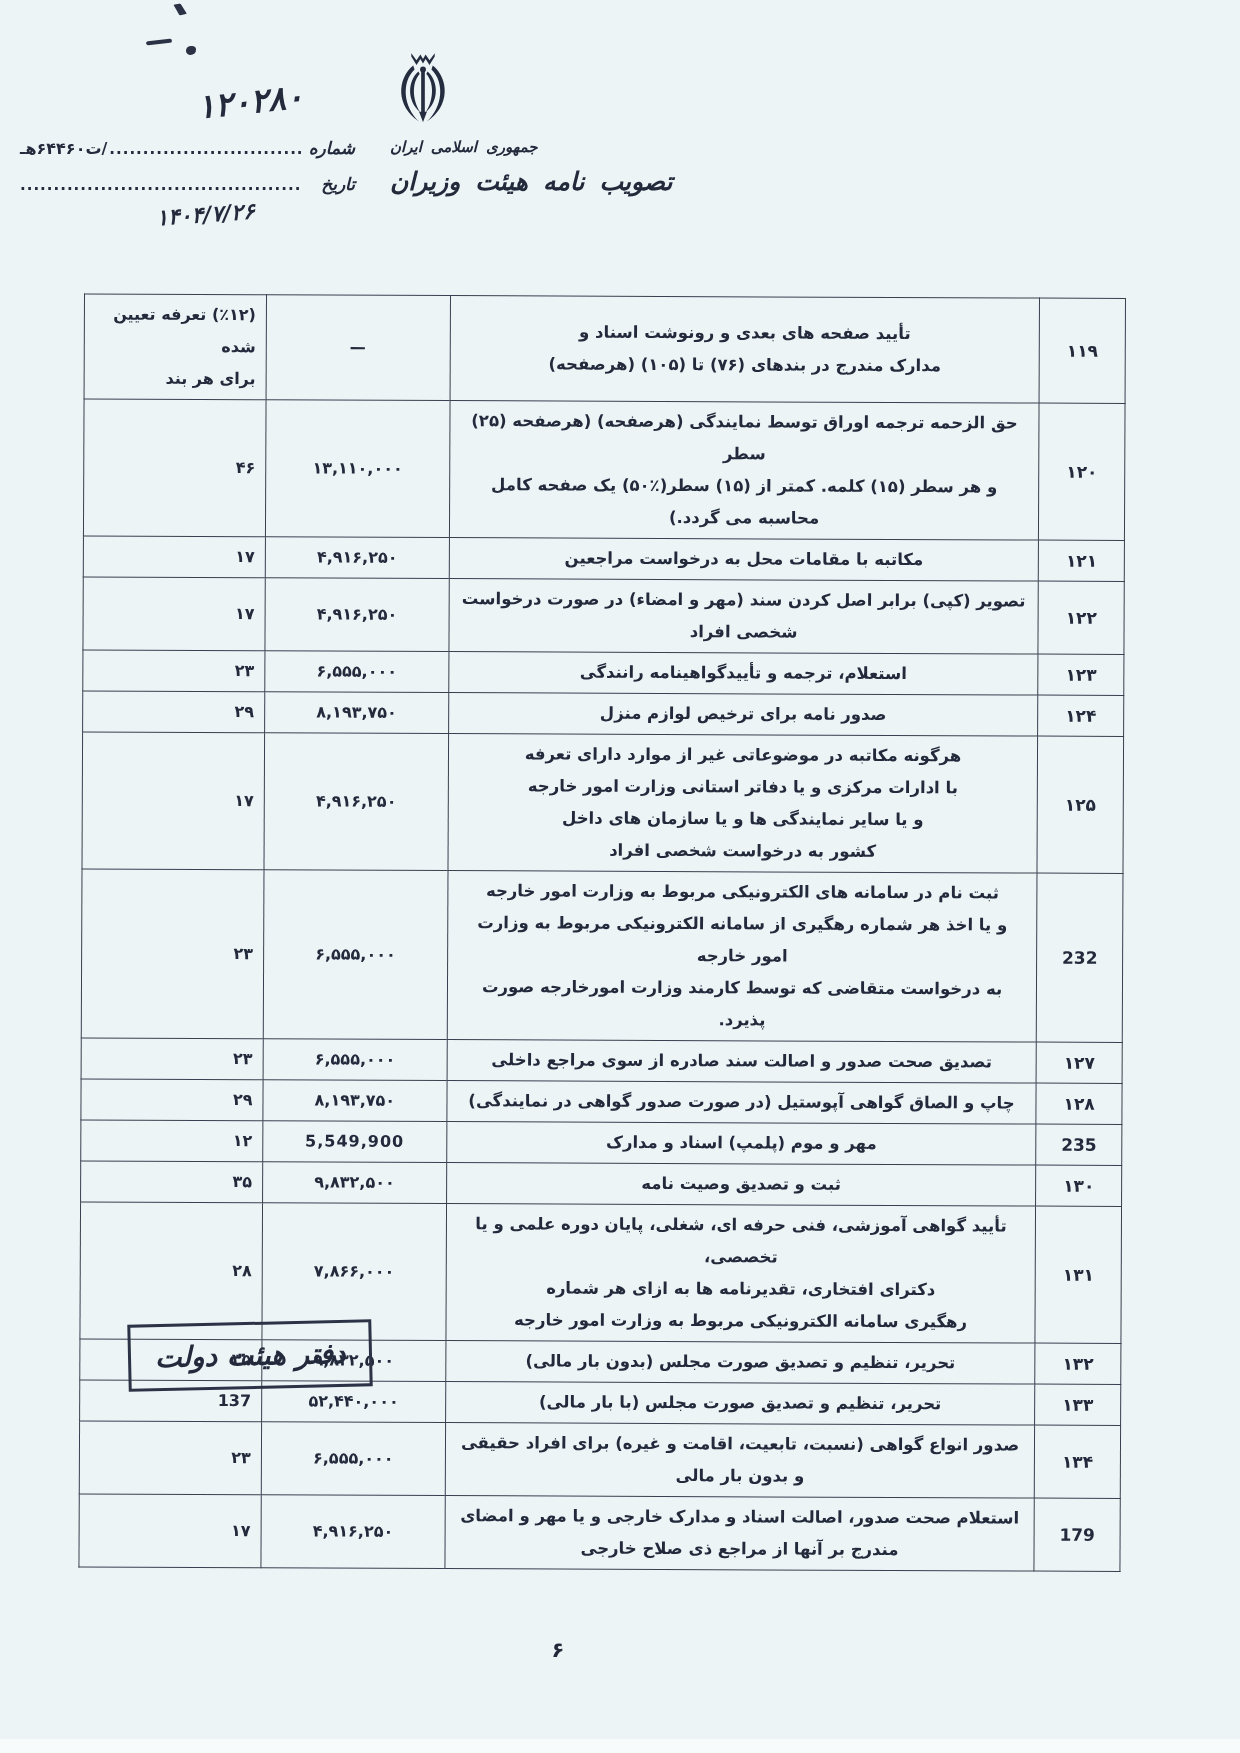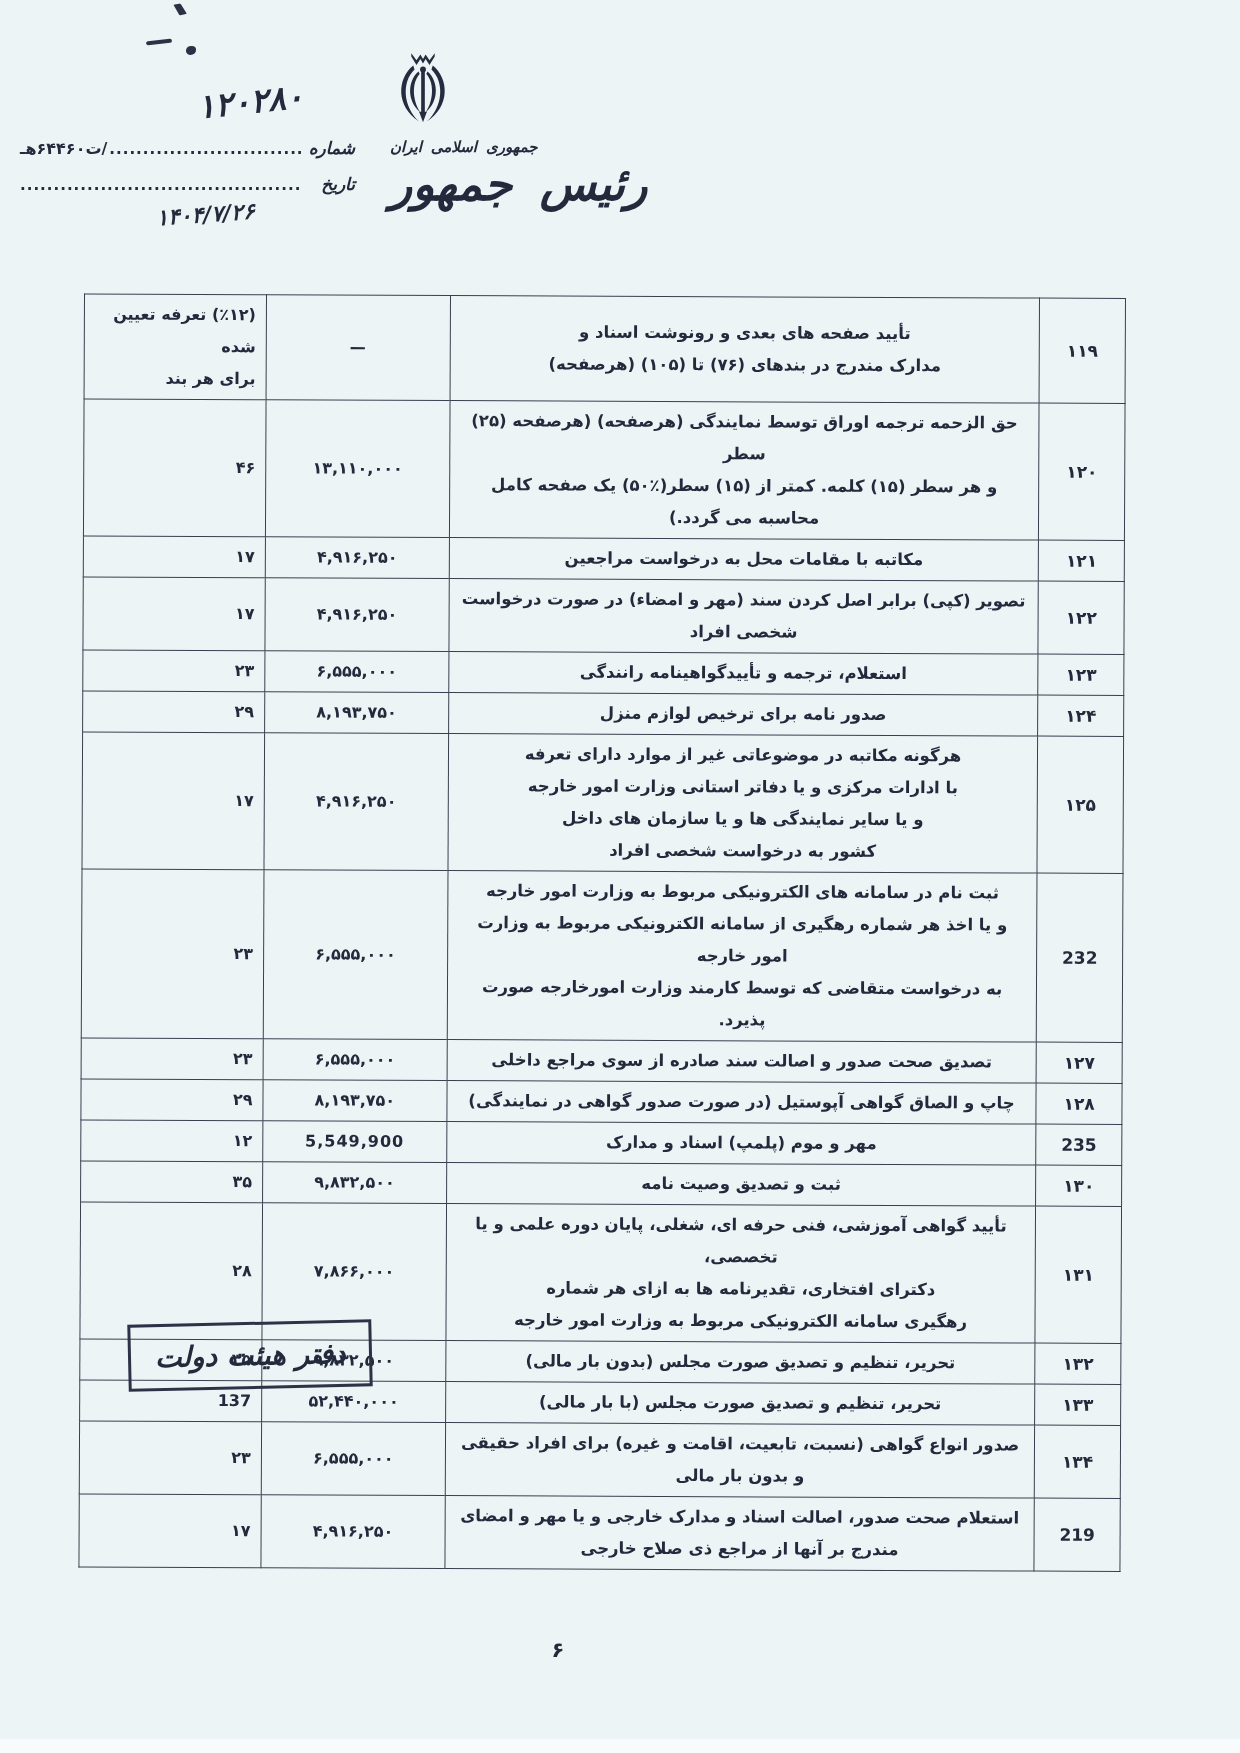--- a/index.html
+++ b/index.html
@@ -87,21 +87,21 @@
           <rect x="47.2" y="34" width="5.6" height="66"></rect>
           <path d="M50 114 L44 98 L56 98 Z"></path>
           <path d="M43 36 C27 50 24 80 46 99 C33 80 33 52 45 40 Z"></path>
           <path d="M57 36 C73 50 76 80 54 99 C67 80 67 52 55 40 Z"></path>
           <path d="M35 27 C10 47 8 90 44 113 C19 90 17 52 37 33 Z"></path>
           <path d="M65 27 C90 47 92 90 56 113 C81 90 83 52 63 33 Z"></path>
         </g>
       </svg>
     </div>
     <div class="country">جمهوری اسلامی ایران</div>
-    <div class="office-title">رئیس جمهور</div>
+    <div class="doc-type">تصویب نامه هیئت وزیران</div>
   </div>
 
   <div class="reference">
     <div class="hand-number">۱۲۰۲۸۰</div>
     <div class="ref-row row-number">
       <span class="ref-label">شماره</span>
       <span class="dots">..........................................</span>
       <span class="ref-suffix">/ت۶۴۴۶۰هـ</span>
     </div>
     <div class="ref-row row-date">
@@ -342,21 +342,21 @@
           </td>
           <td class="col-amount">
             <div class="cell-line">۶,۵۵۵,۰۰۰</div>
           </td>
           <td class="col-percent">
             <div class="cell-line">۲۳</div>
           </td>
         </tr>
         <tr>
           <td class="col-num">
-            <div class="cell-line">219</div>
+            <div class="cell-line">179</div>
           </td>
           <td class="col-desc">
             <div class="cell-line">استعلام صحت صدور، اصالت اسناد و مدارک خارجی و یا مهر و امضای مندرج بر آنها از مراجع ذی صلاح خارجی</div>
           </td>
           <td class="col-amount">
             <div class="cell-line">۴,۹۱۶,۲۵۰</div>
           </td>
           <td class="col-percent">
             <div class="cell-line">۱۷</div>
           </td>

